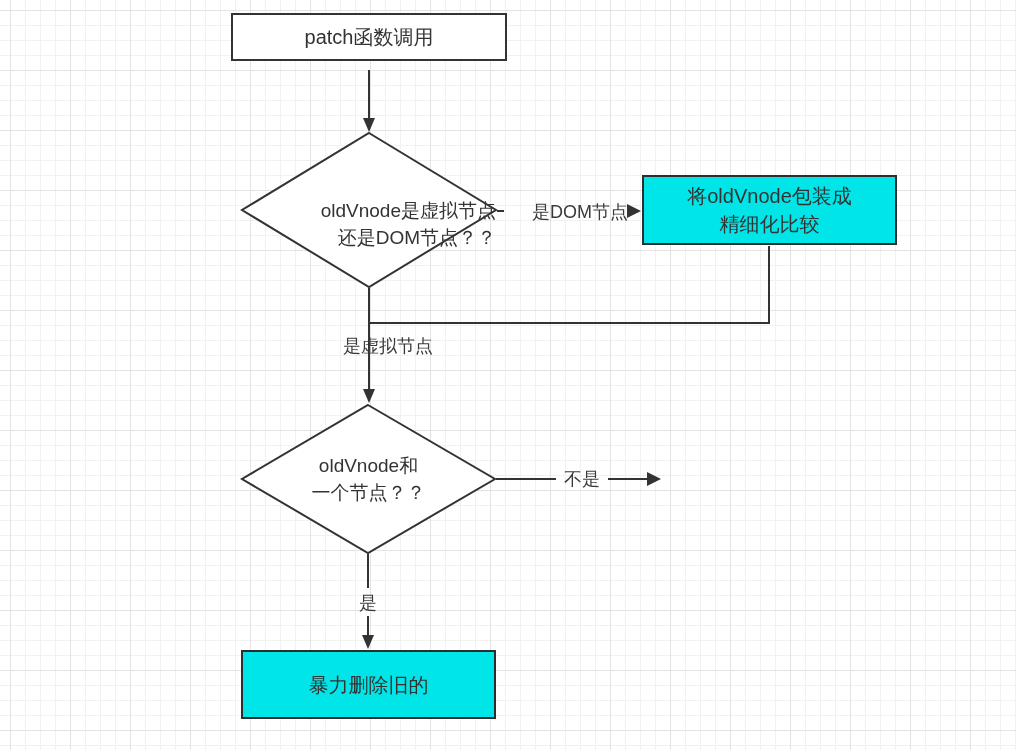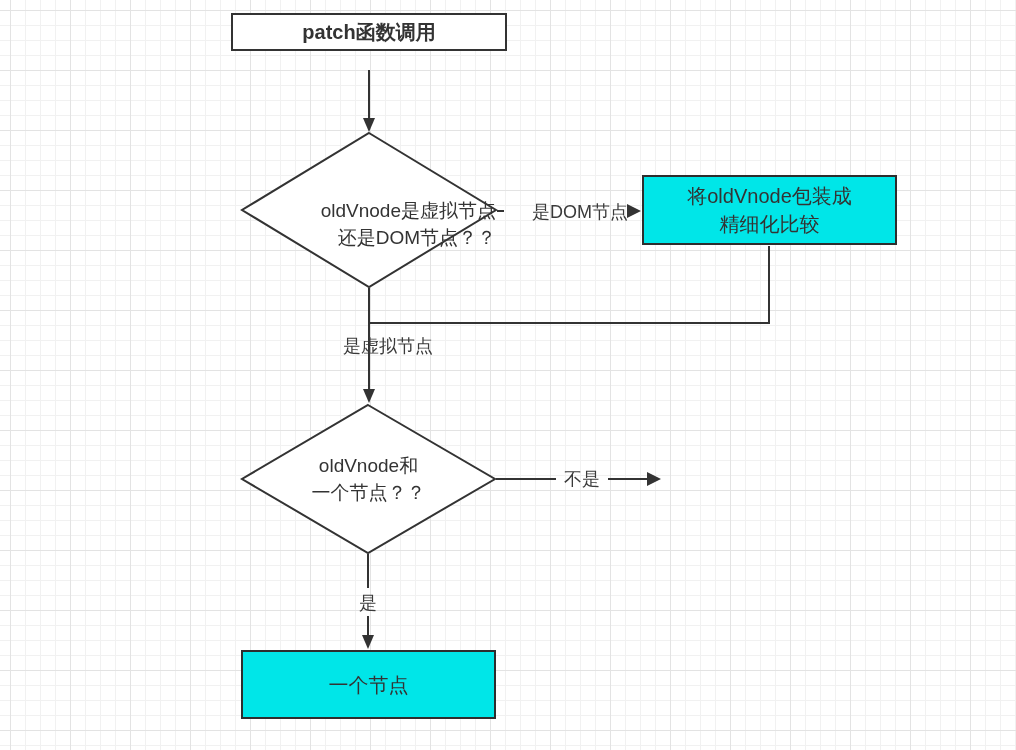--- a/index.html
+++ b/index.html
@@ -53,21 +53,21 @@
     position:absolute;display:flex;flex-direction:column;
     align-items:center;justify-content:center;
     text-align:center;color:#333333;
     font-size:19px;line-height:27px;
   }
   .edge-label{
     position:absolute;color:#3a3a3a;font-size:18px;line-height:24px;
     text-align:center;white-space:nowrap;
   }
   
-  #node-start      {left:231px;top:13px; width:276px;height:38px;font-weight:bold;}
+  #node-start      {left:231px;top:13px; width:276px;height:48px;}
   #label-decision1 {left:242px;top:147px;width:254px;height:154px;align-items:flex-end;}
   #node-wrap       {left:642px;top:175px;width:255px;height:70px;}
   #label-decision2 {left:242px;top:405px;width:253px;height:148px;}
   #node-replace    {left:662px;top:445px;width:256px;height:68px;}
   #node-compare    {left:241px;top:650px;width:255px;height:69px;}
   
   #edge-label-is-dom   {left:518px;top:200px;width:124px;}
   #edge-label-is-vnode {left:332px;top:334px;width:112px;}
   #edge-label-not-same {left:556px;top:467px;width:52px;}
   #edge-label-same     {left:356px;top:591px;width:24px;}
@@ -116,21 +116,21 @@
     <div>精细化比较</div>
   </div>
 
   <div class="diamond-label" id="label-decision2">
     <div>oldVnode和</div>
     <div>一个节点？？</div>
   </div>
 
 
   <div class="node hl" id="node-compare">
-    <div>一个节点</div>
+    <div>暴力删除旧的</div>
   </div>
 
   <div class="edge-label" id="edge-label-is-dom">是DOM节点</div>
   <div class="edge-label" id="edge-label-is-vnode">是虚拟节点</div>
   <div class="edge-label" id="edge-label-not-same">不是</div>
   <div class="edge-label" id="edge-label-same">是</div>
 
 </div>
 
 </body></html>

